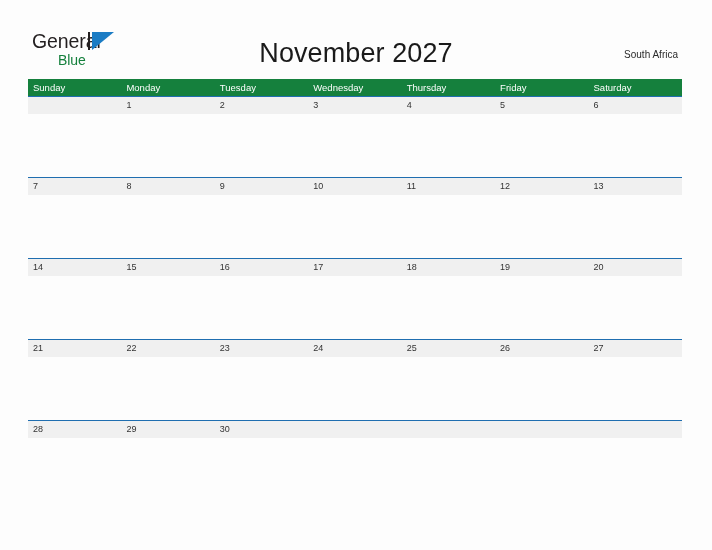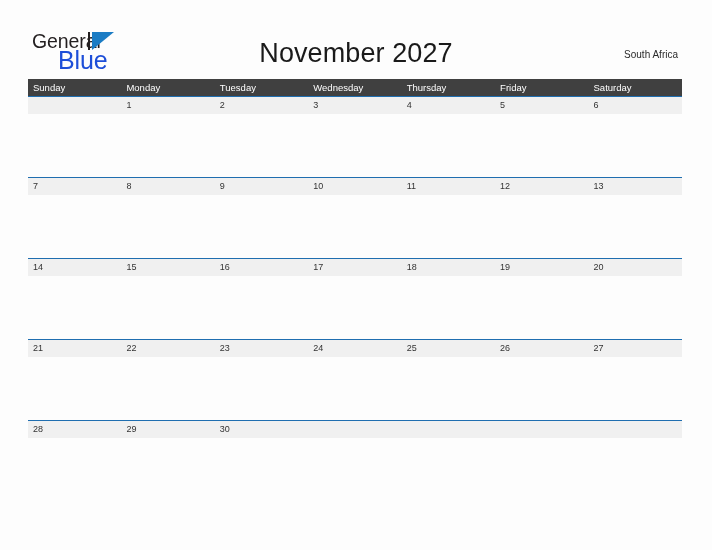--- a/index.html
+++ b/index.html
@@ -46,23 +46,23 @@
     font-size: 19.5px;
     line-height: 22px;
     color: #231f20;
     letter-spacing: -0.1px;
     white-space: nowrap;
   }
   .logo-blue {
     position: absolute;
     left: 26px;
     top: 19px;
-    font-size: 25px;
+    font-size: 14px;
     line-height: 22px;
-    color: #1d4ed8;
+    color: #15803d;
     letter-spacing: -0.1px;
     white-space: nowrap;
   }
   .logo-bar {
     position: absolute;
     left: 56px;
     top: 2px;
     width: 2px;
     height: 18px;
     background: #231f20;
@@ -107,21 +107,21 @@
     position: absolute;
     left: 28px;
     top: 79px;
     width: 654px;
   }
 
   .weekday-header {
     display: flex;
     width: 654px;
     height: 17px;
-    background: #404040;
+    background: #15803d;
   }
   .weekday-cell {
     flex: 1 1 0;
     min-width: 0;
     font-size: 9.5px;
     line-height: 17px;
     color: #ffffff;
     padding-left: 5px;
     box-sizing: border-box;
     white-space: nowrap;

